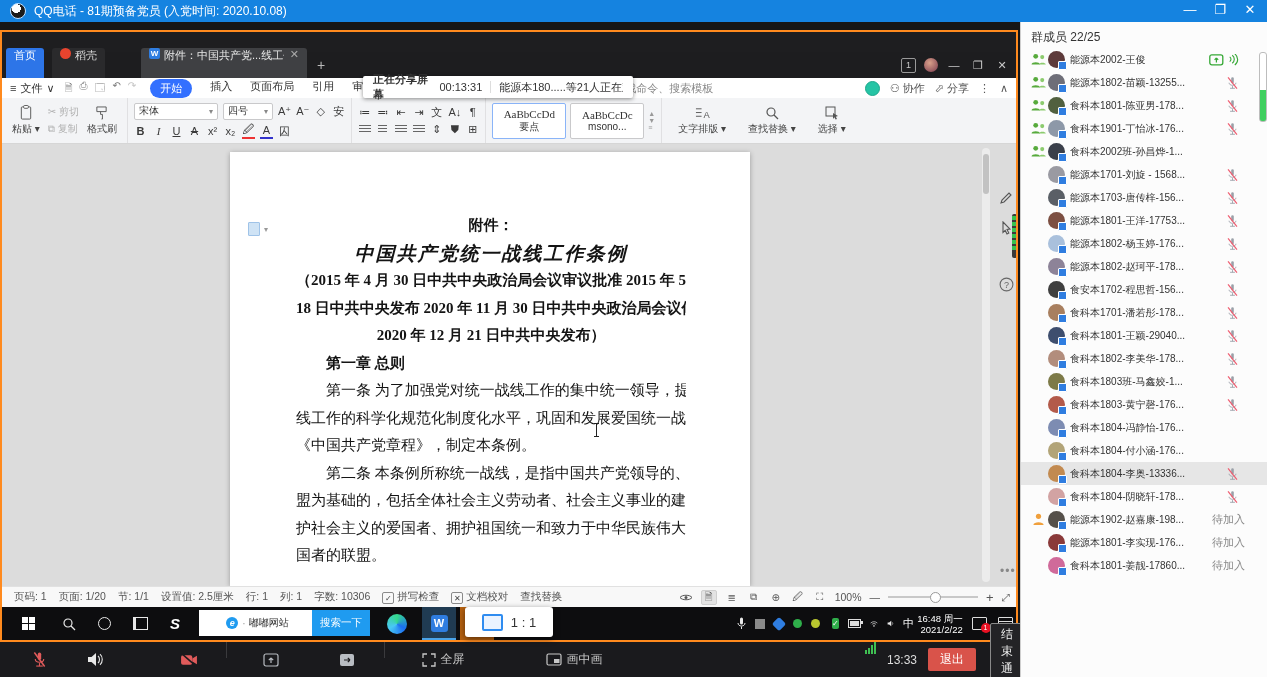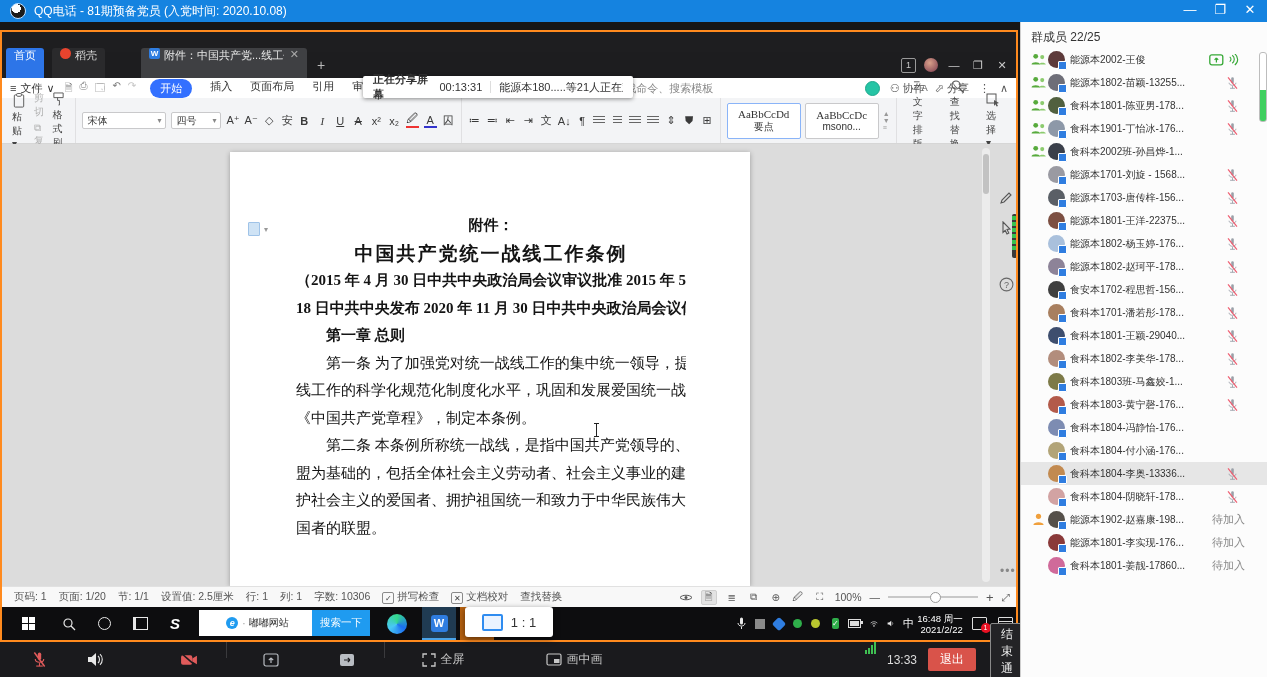--- a/index.html
+++ b/index.html
@@ -46,41 +46,41 @@
   .mitem.active{background:#3370ff;color:#fff;border-radius:10px;padding:2px 10px;}
   .msearch{display:flex;align-items:center;gap:4px;color:#888;margin-left:22px;}
   .menubar-right{position:absolute;right:8px;top:0;height:20px;display:flex;align-items:center;gap:10px;color:#555;}
   .hs-ico{width:13px;height:13px;border-radius:50%;background:#25c4a5;border:1px solid #1da88c;}
 
   
   .toolbar{position:absolute;left:0;top:66px;width:1014px;height:46px;background:#f3f4f6;border-bottom:1px solid #d6d6d6;display:flex;align-items:stretch;font-size:10px;color:#444;box-sizing:border-box;}
   .tgroup{display:flex;align-items:center;padding:2px 6px;border-right:1px solid #e0e0e2;gap:4px;}
   .bigbtn{display:flex;flex-direction:column;align-items:center;justify-content:center;gap:2px;padding:0 4px;}
   .smallcol{display:flex;flex-direction:column;justify-content:center;gap:3px;color:#b0b0b0;}
-  .tcol{display:flex;justify-content:center;gap:4px;}
+  .tcol{display:flex;flex-direction:column;justify-content:center;gap:4px;}
   .trow{display:flex;align-items:center;gap:5px;}
   .combo{border:1px solid #c9c9cb;background:#fff;border-radius:2px;height:15px;display:flex;align-items:center;padding:0 4px;gap:6px;color:#333;}
   .combo .car{color:#888;font-size:8px;}
   .gl{min-width:13px;height:13px;display:inline-flex;align-items:center;justify-content:center;font-size:11px;color:#3a3a3a;}
   .gl.red{border-bottom:2px solid #e33;}
   .gl.blue{border-bottom:2px solid #33c;}
   .lines-ico{display:inline-block;width:12px;height:9px;background:repeating-linear-gradient(to bottom,#666 0 1px,transparent 1px 3px);}
   .lines-ico.short{width:9px;}
   .stylecard{border:1px solid #c9c9cb;background:#fff;border-radius:2px;width:72px;height:34px;display:flex;flex-direction:column;align-items:center;justify-content:center;font-size:10px;color:#333;}
   .stylecard.sel{border-color:#8ab4f8;}
   .stylecard .samp{font-family:"Liberation Serif","DejaVu Serif",serif;font-size:11px;}
   .spin{display:flex;flex-direction:column;color:#999;font-size:7px;line-height:7px;justify-content:center;}
 
   
   .docarea{position:absolute;left:0;top:112px;width:1014px;height:442px;background:#dcdcdc;overflow:hidden;}
   .page{position:absolute;left:228px;top:8px;width:520px;height:434px;background:#fff;box-shadow:0 1px 5px rgba(0,0,0,.3);overflow:hidden;}
   .page-inner{padding:60px 64px 0 66px;font-family:"Liberation Serif","DejaVu Serif",serif;color:#141414;font-size:15px;line-height:27.5px;}
   .dline{white-space:nowrap;overflow:hidden;}
   .dline.label{font-weight:bold;text-align:center;}
-  .dline.title{text-align:center;font-weight:bold;font-size:19px;letter-spacing:2px;white-space:nowrap;}
+  .dline.title{text-align:center;font-weight:bold;font-style:italic;font-size:19px;letter-spacing:2px;white-space:nowrap;}
   .dline.sub{font-weight:bold;text-align:justify;text-align-last:justify;}
   .dline.sub-center{font-weight:bold;text-align:center;}
   .dline.heading{font-weight:bold;padding-left:30px;}
   .dline.indent{padding-left:30px;text-align:justify;text-align-last:justify;}
   .dline.body{text-align:justify;text-align-last:justify;}
   .doc-vscroll{position:absolute;left:980px;top:4px;width:8px;height:434px;background:#ececec;border-radius:4px;}
   .doc-vthumb{position:absolute;left:1px;top:6px;width:6px;height:40px;background:#c2c2c2;border-radius:3px;}
   .attach-marker{position:absolute;left:246px;top:78px;display:flex;align-items:center;gap:4px;}
   .attach-doc{width:10px;height:12px;background:#cfe3f5;border:1px solid #9fc3e8;border-radius:1px;}
   .attach-car{color:#999;font-size:8px;}
@@ -356,20 +356,21 @@
         </div>
       </div>
 
       <div class="docarea">
         <div class="page">
           <div class="page-inner" id="doc-lines">
               <div class="dline label">附件：</div>
               <div class="dline title">中国共产党统一战线工作条例</div>
               <div class="dline sub">（2015 年 4 月 30 日中共中央政治局会议审议批准 2015 年 5 月</div>
               <div class="dline sub">18 日中共中央发布 2020 年 11 月 30 日中共中央政治局会议修订</div>
+              <div class="dline sub-center">2020 年 12 月 21 日中共中央发布）</div>
               <div class="dline heading">第一章 总则</div>
               <div class="dline indent">第一条 为了加强党对统一战线工作的集中统一领导，提高统一战</div>
               <div class="dline body">线工作的科学化规范化制度化水平，巩固和发展爱国统一战线，根据</div>
               <div class="dline body-short">《中国共产党章程》，制定本条例。</div>
               <div class="dline indent">第二条 本条例所称统一战线，是指中国共产党领导的、以工农联</div>
               <div class="dline body">盟为基础的，包括全体社会主义劳动者、社会主义事业的建设者、拥</div>
               <div class="dline body">护社会主义的爱国者、拥护祖国统一和致力于中华民族伟大复兴的爱</div>
               <div class="dline body-short">国者的联盟。</div>
             </div>
         </div>
@@ -740,21 +741,21 @@
               <line x1="5" y1="15" x2="11" y2="15" stroke="#9aa0a8" stroke-width="1.1"></line>
               <line x1="2.5" y1="1.5" x2="13.5" y2="15.5" stroke="#ef5d70" stroke-width="1.5"></line>
             </svg>
           </span>
     </div>
         <div class="mrow">
       <span class="mlead"></span>
       <span class="mavatar" style="background: rgb(124, 79, 66);">
             <span class="mbadge"></span>
           </span>
-      <span class="mname">能源本1801-王洋-22375...</span>
+      <span class="mname">能源本1801-王洋-17753...</span>
       <span class="mstatus">
             <svg width="13" height="14" viewBox="0 0 16 17">
               <rect x="6.4" y="1.5" width="3.2" height="7.5" rx="1.6" fill="#9aa0a8"></rect>
               <path d="M3.8 8.2c0 4.2 8.4 4.2 8.4 0" fill="none" stroke="#9aa0a8" stroke-width="1.1"></path>
               <line x1="8" y1="12.3" x2="8" y2="15" stroke="#9aa0a8" stroke-width="1.1"></line>
               <line x1="5" y1="15" x2="11" y2="15" stroke="#9aa0a8" stroke-width="1.1"></line>
               <line x1="2.5" y1="1.5" x2="13.5" y2="15.5" stroke="#ef5d70" stroke-width="1.5"></line>
             </svg>
           </span>
     </div>

